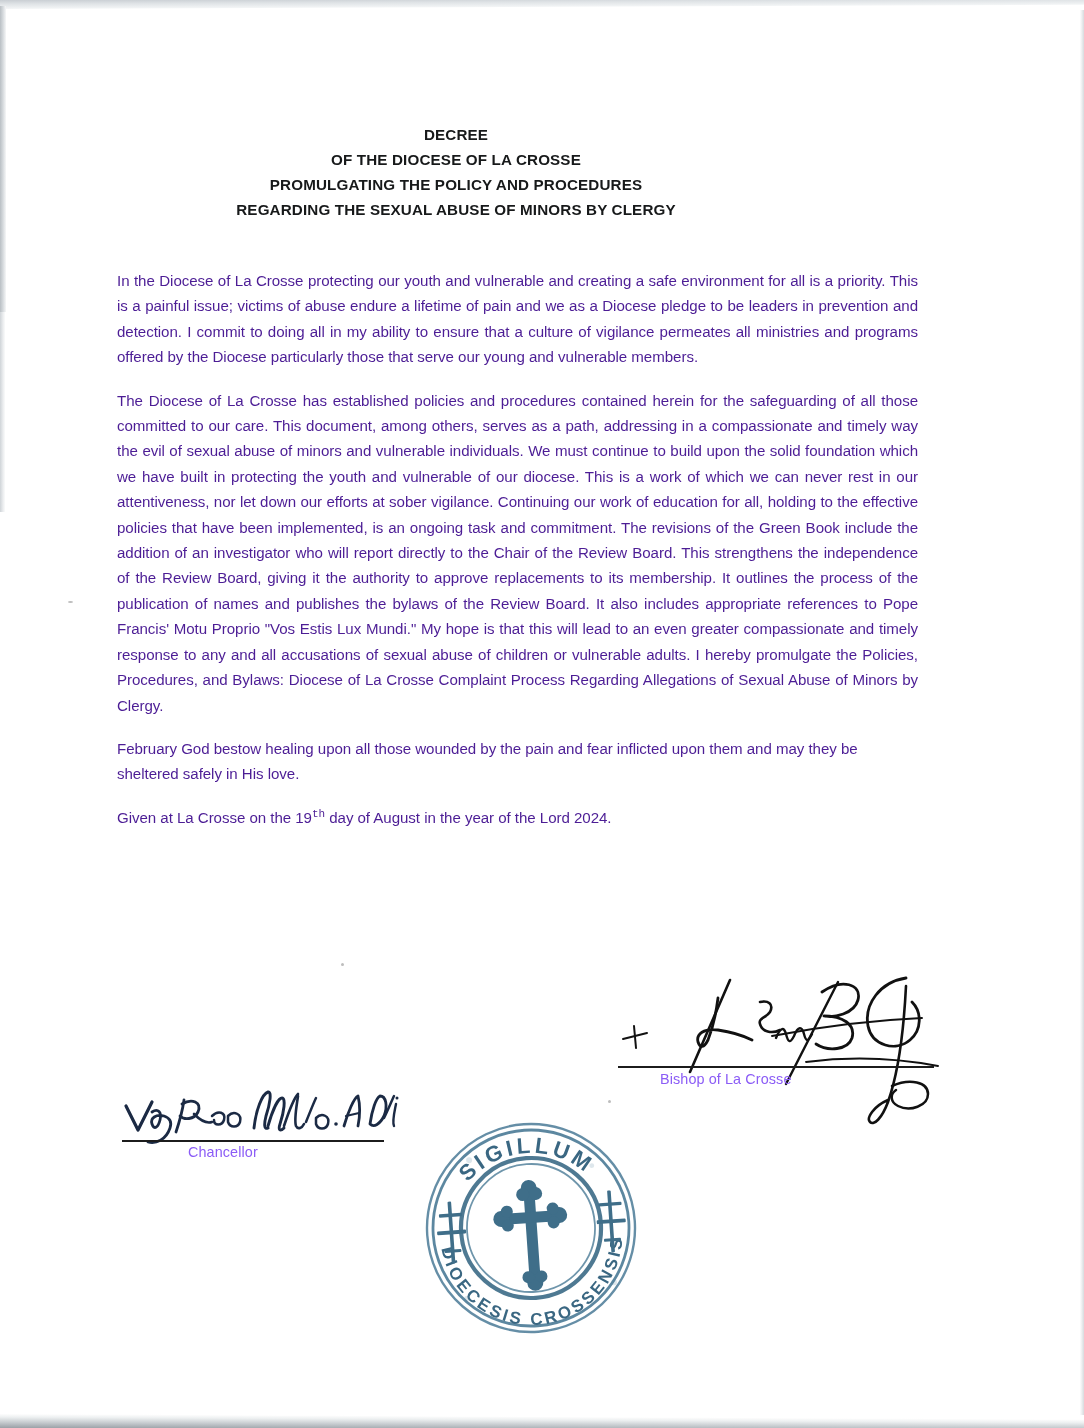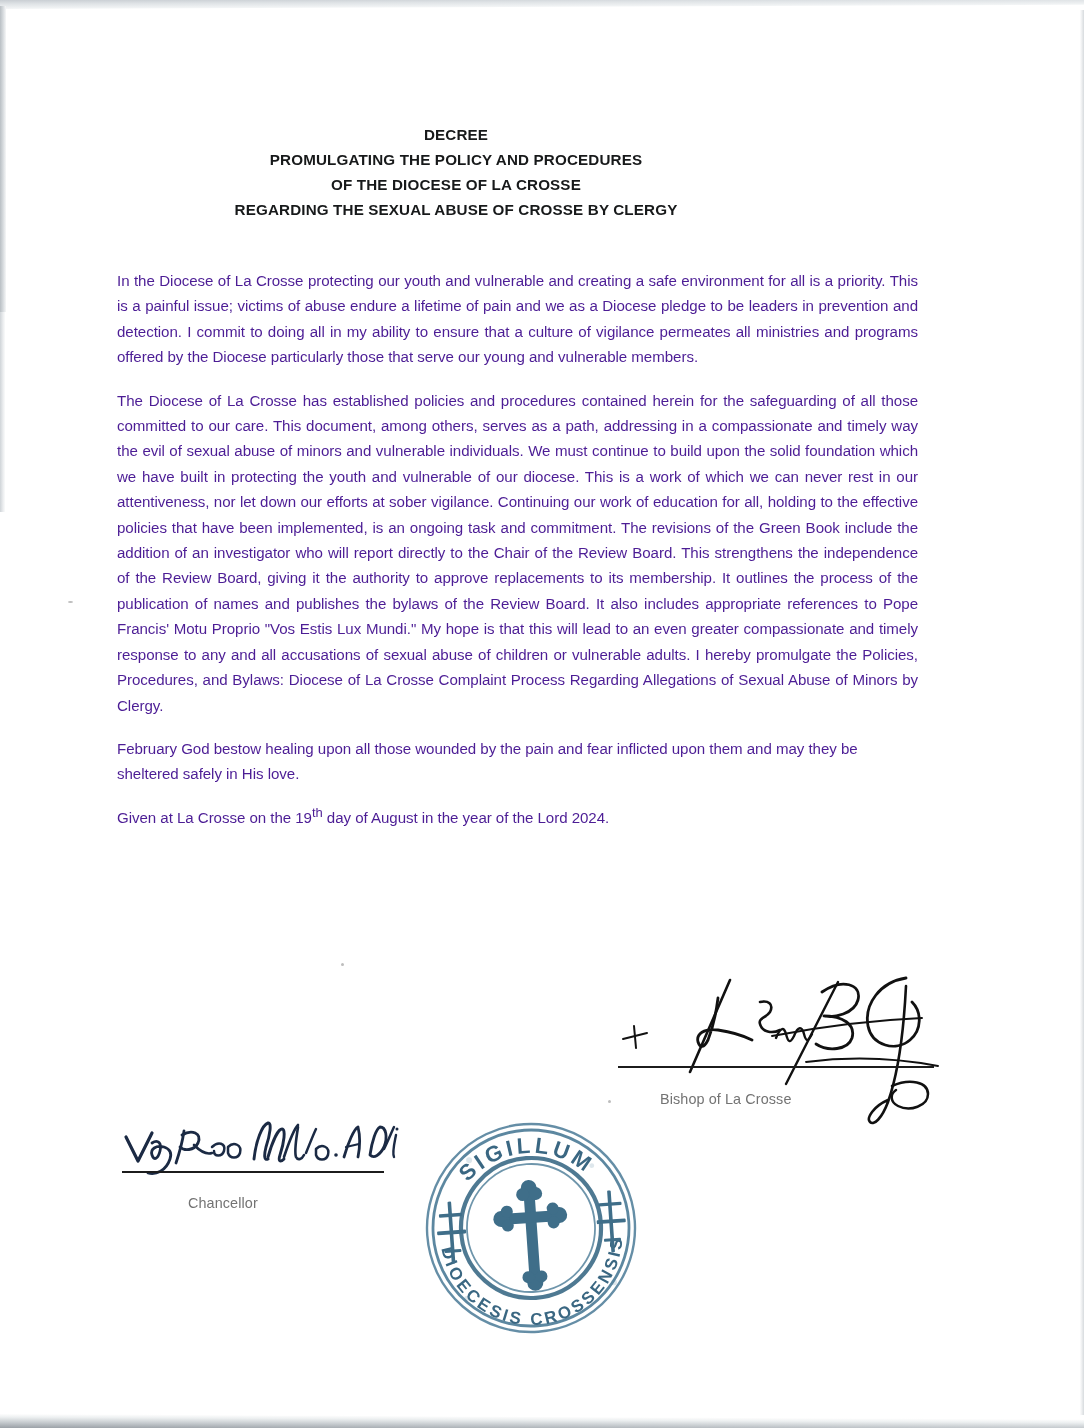--- a/index.html
+++ b/index.html
@@ -99,23 +99,24 @@
     text-justify: inter-word;
     letter-spacing: -0.05px;
   }
   p.para.nojust {
     text-align: left;
   }
   .gap-before-given {
     margin-top: 22px;
   }
   sup.ord {
-    font-size: 13px;
+    font-size: 11px;
     vertical-align: super;
     line-height: 0;
+    font-family: Liberation Mono, monospace;
   }
 
   
   .sig-block-bishop {
     position: absolute;
     left: 612px;
     top: 960px;
     width: 330px;
     height: 180px;
   }
@@ -125,23 +126,22 @@
     height: 1.6px;
   }
   .bishop-rule {
     left: 6px;
     top: 106px;
     width: 316px;
   }
   .sig-caption {
     position: absolute;
     font-size: 14.4px;
-    color: #737373;
+    color: #8b5cf6;
     letter-spacing: 0.1px;
-    margin-top: 20px;
   }
   .bishop-caption {
     left: 48px;
     top: 111px;
   }
   .cross-plus {
     position: absolute;
     left: 8px;
     top: 62px;
     width: 30px;
@@ -149,21 +149,21 @@
   }
   .bishop-sig-svg {
     position: absolute;
     left: 44px;
     top: -4px;
   }
 
   .sig-block-chancellor {
     position: absolute;
     left: 112px;
-    top: 1111px;
+    top: 1080px;
     width: 300px;
     height: 100px;
   }
   .chanc-rule {
     left: 10px;
     top: 60px;
     width: 262px;
     height: 1.8px;
   }
   .chanc-caption {
@@ -196,23 +196,23 @@
   <div class="scan-edge-left"></div>
   <div class="scan-edge-left2"></div>
   <div class="scan-edge-right"></div>
   <div class="scan-edge-bottom"></div>
   <div class="speck" style="left:68px; top:601px; width:5px; height:2px;"></div>
   <div class="speck" style="left:341px; top:963px; width:3px; height:3px;"></div>
   <div class="speck" style="left:608px; top:1100px; width:3px; height:3px;"></div>
 
   <div class="heading">
     <div class="hl">DECREE</div>
+    <div class="hl">OF THE DIOCESE OF LA CROSSE</div>
     <div class="hl">PROMULGATING THE POLICY AND PROCEDURES</div>
-    <div class="hl">OF THE DIOCESE OF LA CROSSE</div>
-    <div class="hl">REGARDING THE SEXUAL ABUSE OF CROSSE BY CLERGY</div>
+    <div class="hl">REGARDING THE SEXUAL ABUSE OF MINORS BY CLERGY</div>
   </div>
 
   <div class="body-block">
     <p class="para">In the Diocese of La Crosse protecting our youth and vulnerable and creating a safe environment for all is a priority.  This is a painful issue; victims of abuse endure a lifetime of pain and we as a Diocese pledge to be leaders in prevention and detection. I commit to doing all in my ability to ensure that a culture of vigilance permeates all ministries and programs offered by the Diocese particularly those that serve our young and vulnerable members.</p>
     <p class="para">The Diocese of La Crosse has established policies and procedures contained herein for the safeguarding of all those committed to our care.  This document, among others, serves as a path, addressing in a compassionate and timely way the evil of sexual abuse of minors and vulnerable individuals.  We must continue to build upon the solid foundation which we have built in protecting the youth and vulnerable of our diocese. This is a work of which we can never rest in our attentiveness, nor let down our efforts at sober vigilance. Continuing our work of education for all, holding to the effective policies that have been implemented, is an ongoing task and commitment. The revisions of the Green Book include the addition of an investigator who will report directly to the Chair of the Review Board. This strengthens the independence of the Review Board, giving it the authority to approve replacements to its membership. It outlines the process of the publication of names and publishes the bylaws of the Review Board. It also includes appropriate references to Pope Francis' Motu Proprio "Vos Estis Lux Mundi." My hope is that this will lead to an even greater compassionate and timely response to any and all accusations of sexual abuse of children or vulnerable adults. I hereby promulgate the Policies, Procedures, and Bylaws: Diocese of La Crosse Complaint Process Regarding Allegations of Sexual Abuse of Minors by Clergy.</p>
     <p class="para nojust">February God bestow healing upon all those wounded by the pain and fear inflicted upon them and may they be sheltered safely in His love.</p>
     <p class="para nojust gap-before-given"><span>Given at La Crosse on the 19</span><sup class="ord">th</sup><span> day of August in the year of the Lord 2024.</span></p>
   </div>
 
   <div class="sig-block-bishop">

